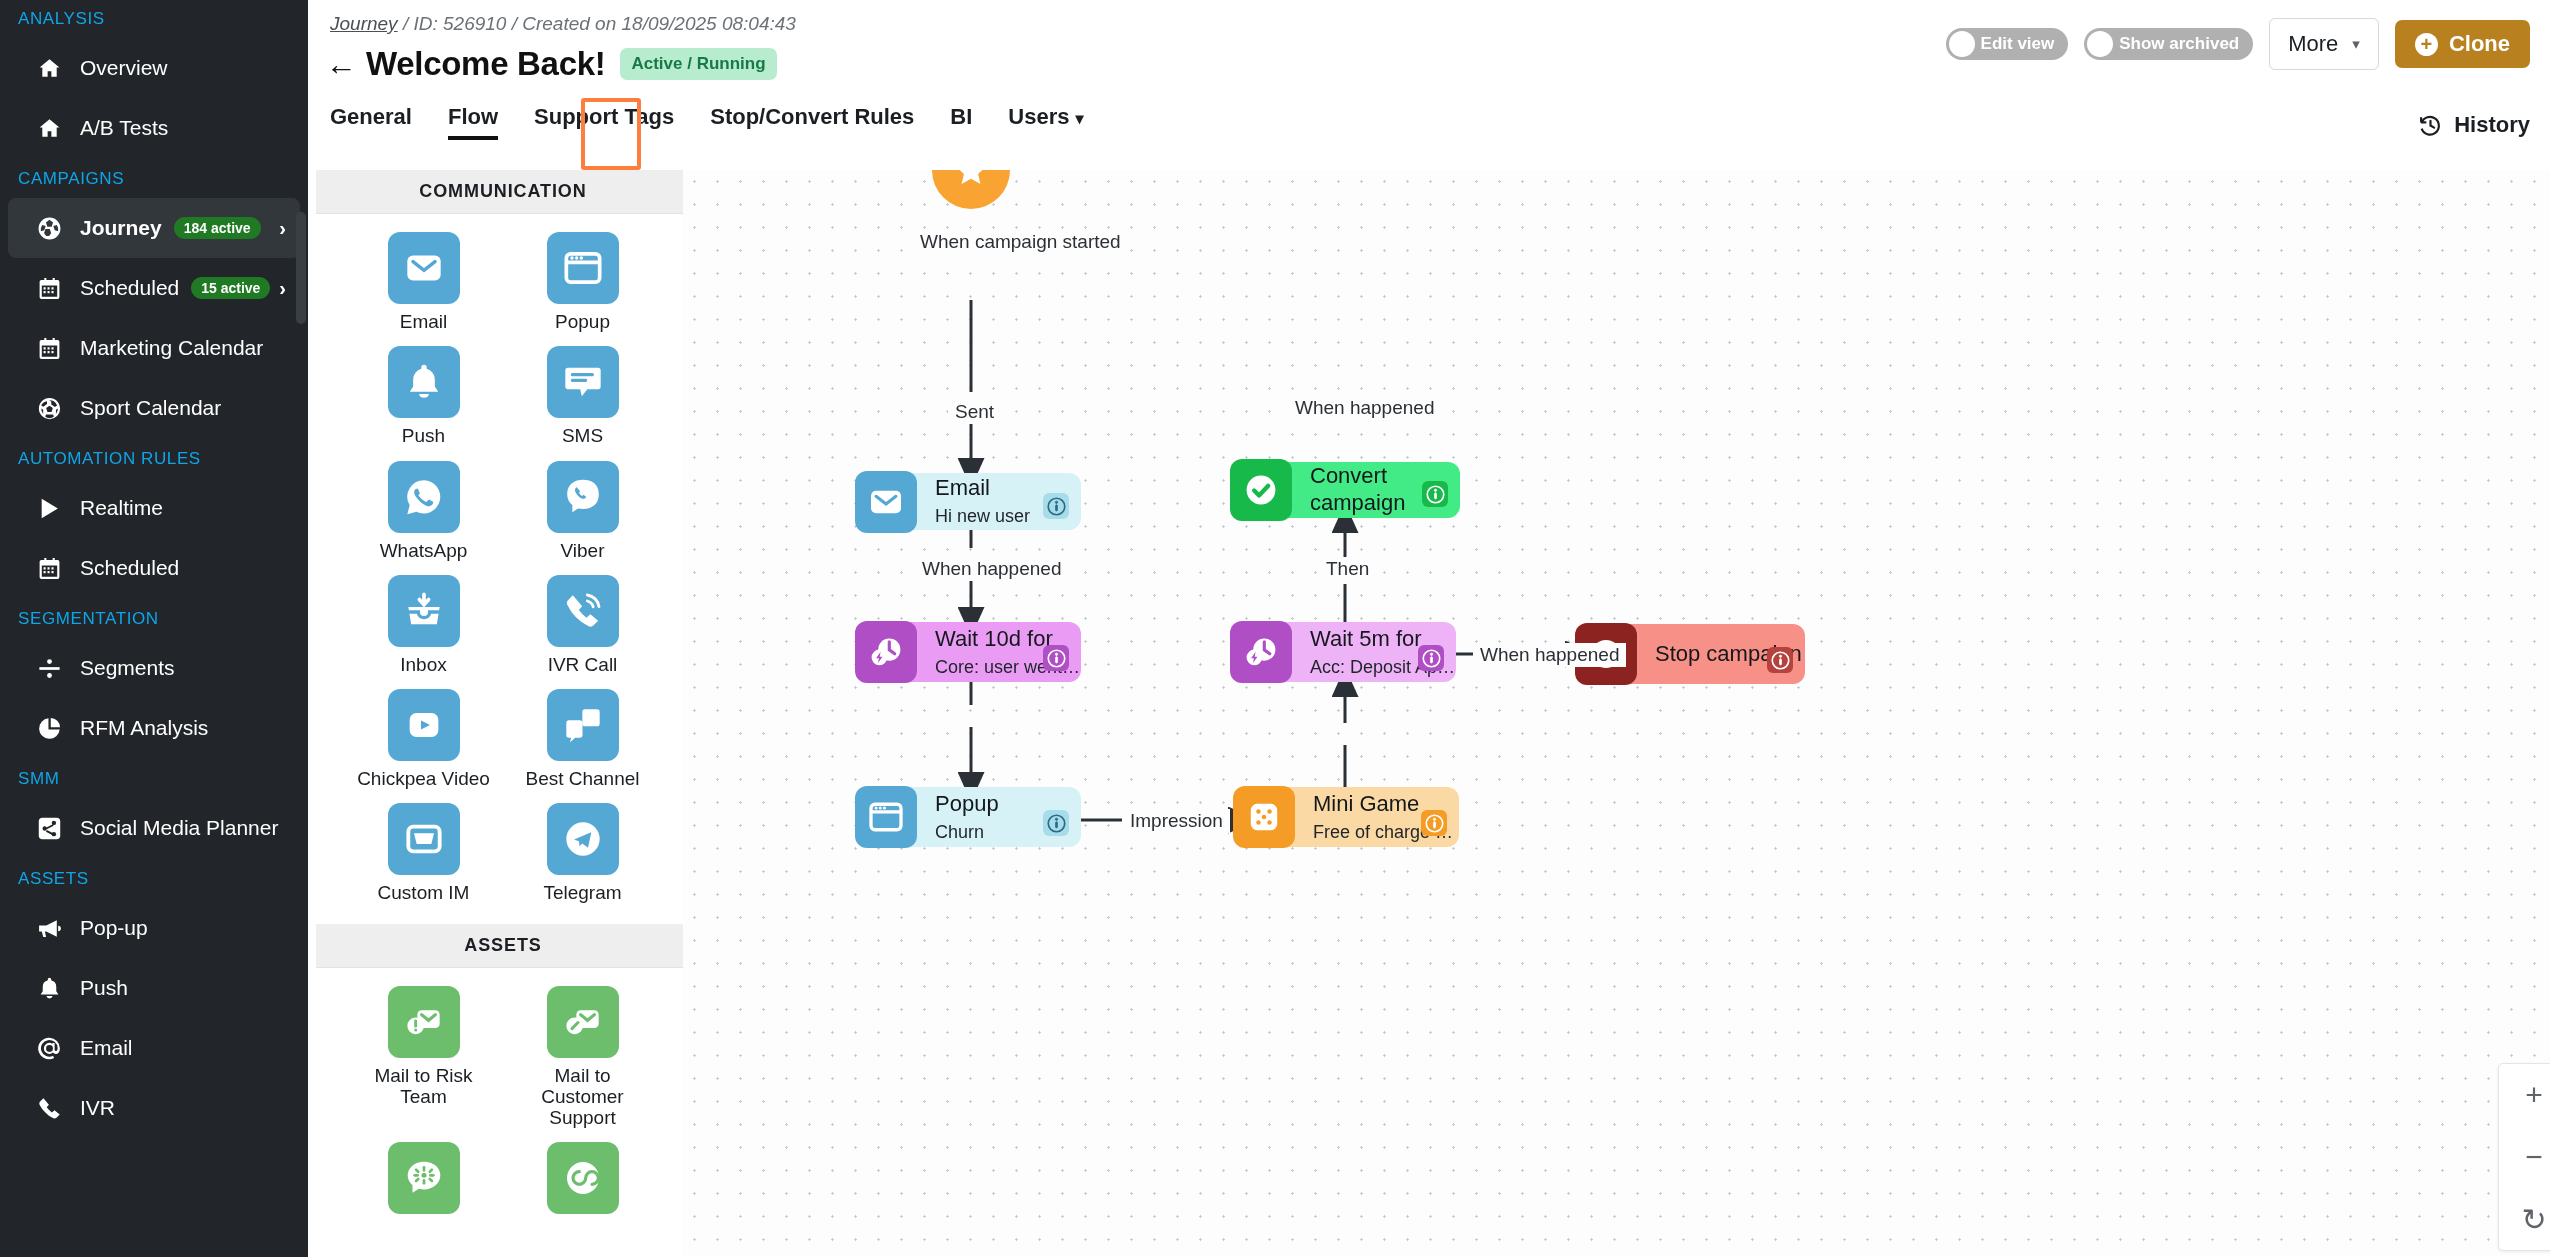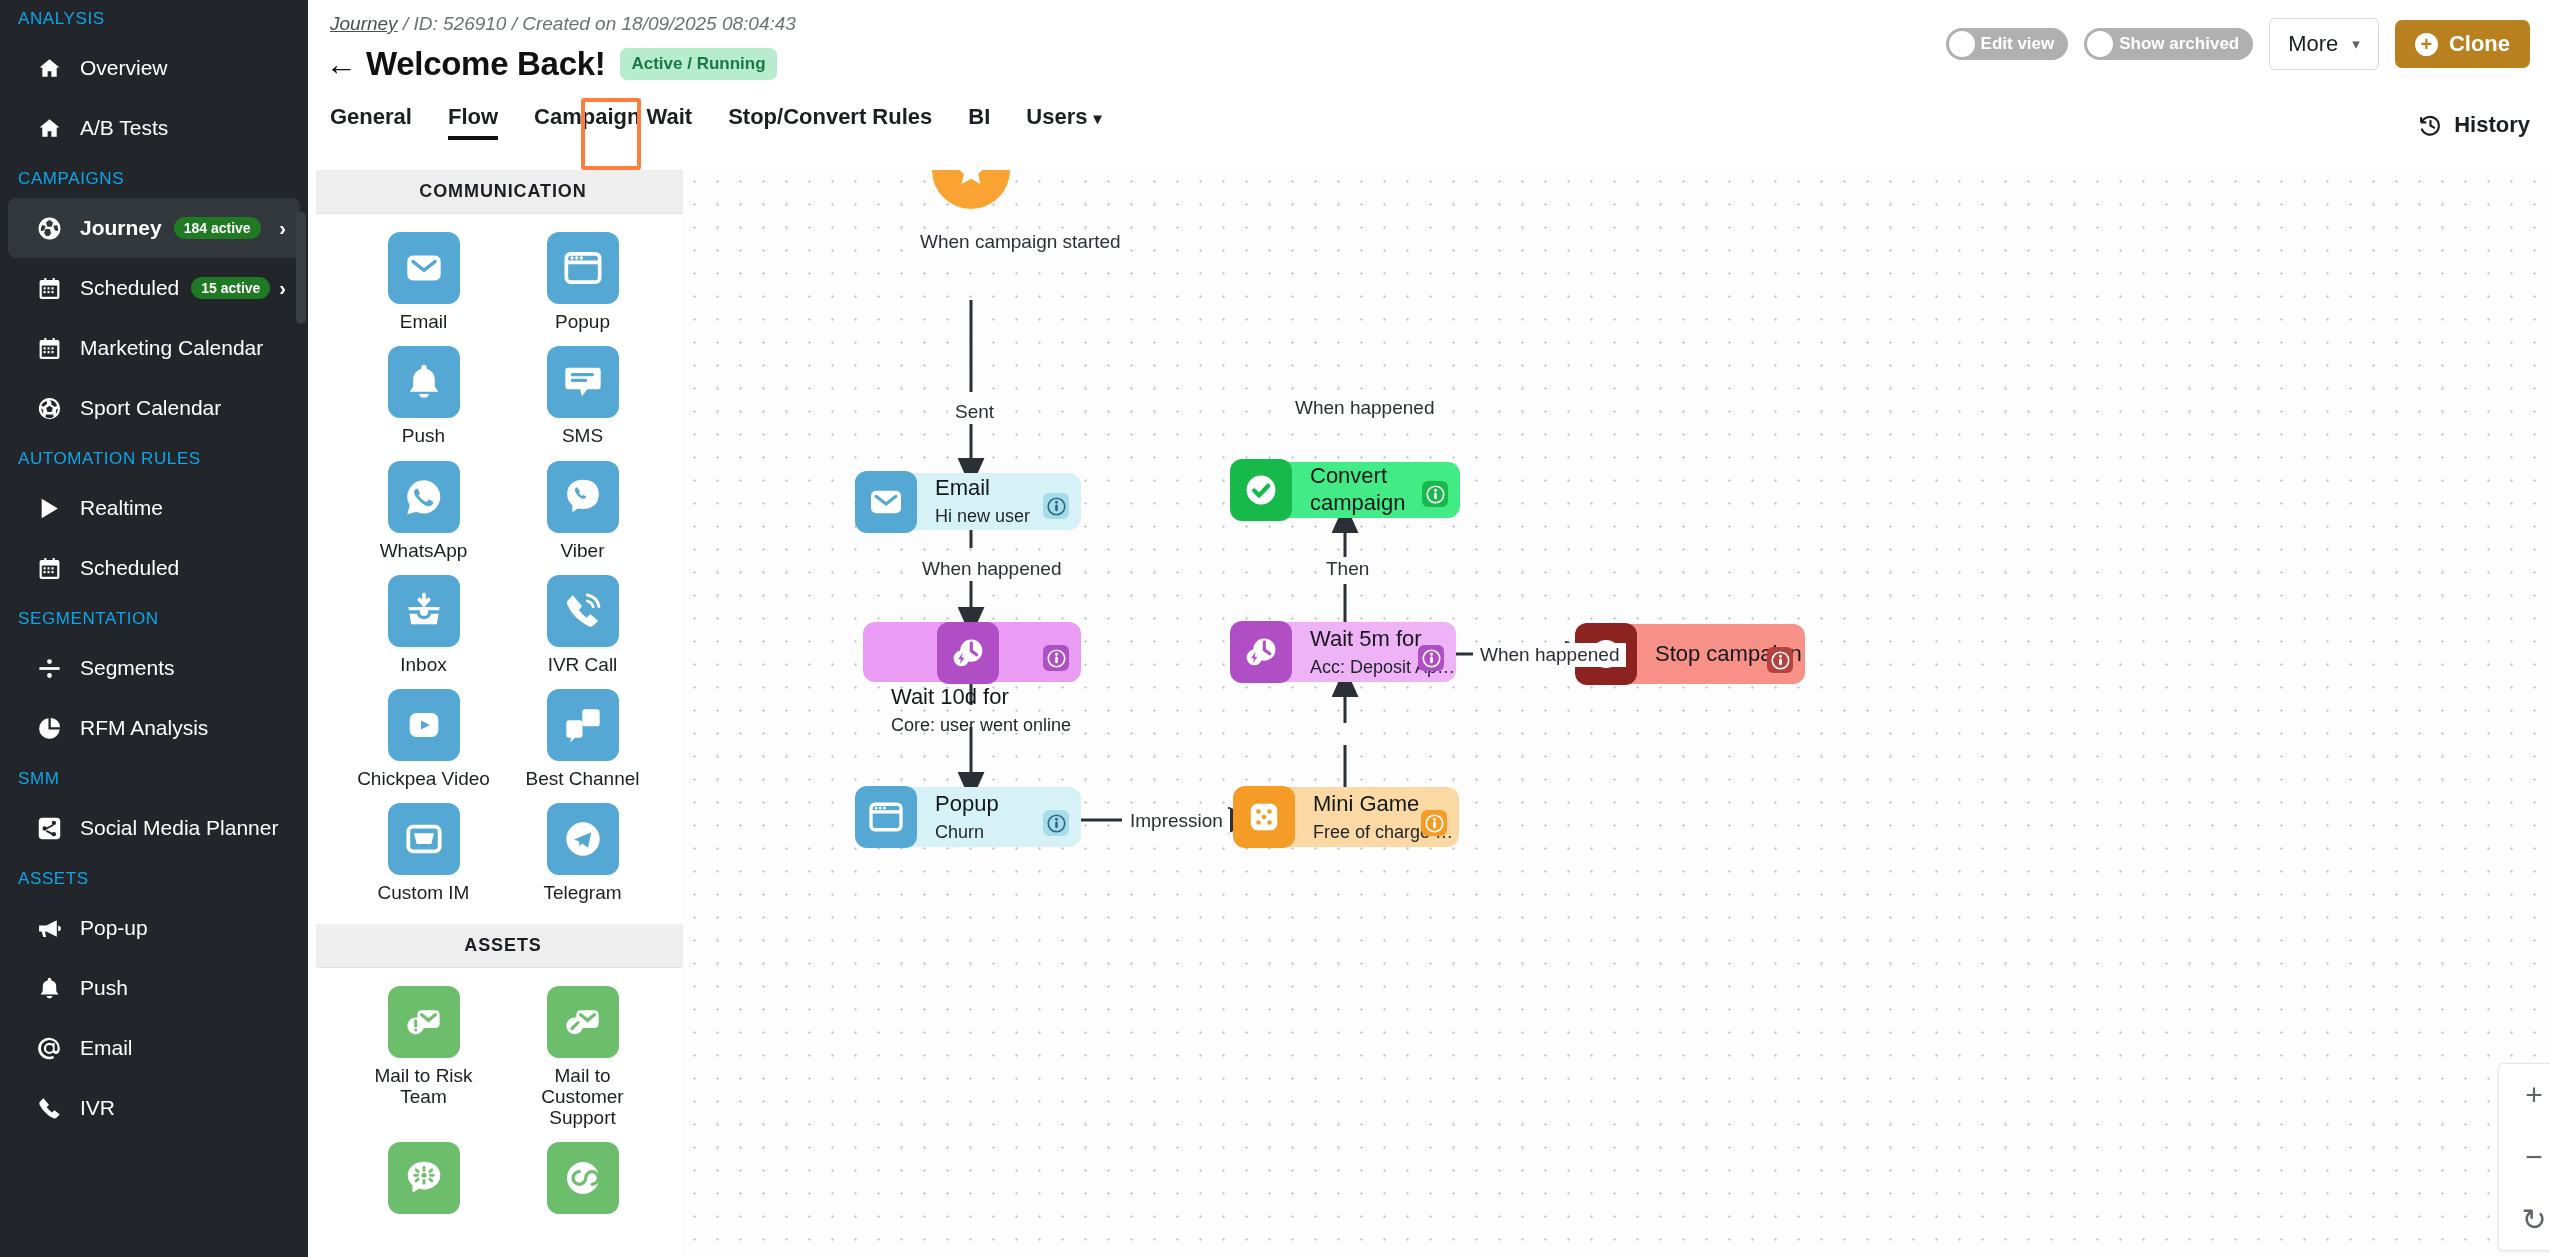--- a/index.html
+++ b/index.html
@@ -338,21 +338,21 @@
 
       <div class="titlerow">
         <span class="back-arrow">←</span>
         <span class="page-title">Welcome Back!</span>
         <span class="status-badge">Active / Running</span>
       </div>
 
       <nav class="tabs" id="tabs">
           <div class="tab"><span>General</span></div>
           <div class="tab active"><span>Flow</span></div>
-          <div class="tab"><span>Campaign Wait</span></div>
+          <div class="tab"><span>Support Tags</span></div>
           <div class="tab"><span>Stop/Convert Rules</span></div>
           <div class="tab"><span>BI</span></div>
           <div class="tab"><span>Users</span><span class="caret">▾</span></div>
         </nav>
       <div class="tab-highlight"></div>
 
       <div class="topright">
         <div class="toggle">
           <span class="knob"></span>
           <span>Edit view</span>
@@ -599,21 +599,21 @@
             <div class="n-sub">Hi new user</div>
           </div>
           <div class="n-info" style="background:#a8dcea;color:#2b6b86">
             <svg viewBox="0 0 24 24" style="stroke:currentColor">
               <circle cx="12" cy="12" r="9.4" fill="none" stroke="currentColor" stroke-width="1.9"></circle>
               <circle cx="12" cy="7.2" r="1.3" fill="currentColor"></circle>
               <rect x="11" y="10" width="2" height="7" rx="1" fill="currentColor"></rect>
             </svg>
           </div>
         </div>
-      <div class="node" id="node-wait10d" style="left: 180px; top: 452px; width: 218px; height: 60px; background: rgb(234, 156, 245); flex-direction: column;">
+      <div class="node" id="node-wait10d" style="left: 180px; top: 452px; width: 218px; height: 60px; background: rgb(234, 156, 245);">
           <div class="n-ico" style="background:#b04ec6">
             <svg viewBox="0 0 24 24">
               <circle cx="14.2" cy="10.4" r="7.4" fill="#fff"></circle>
               <path d="M14.2 5.2v5.4l3.6 2.6" fill="none" stroke="#b04ec6" stroke-width="2.1" stroke-linecap="round"></path>
               <circle cx="7.6" cy="15.6" r="5.2" fill="#fff"></circle>
               <polygon points="8.4,11.8 5.4,16.1 7.3,16.1 6.6,19.4 9.7,15.1 7.8,15.1" fill="#b04ec6"></polygon>
             </svg>
           </div>
           <div class="n-body">
             <div class="n-title">Wait 10d for</div>

